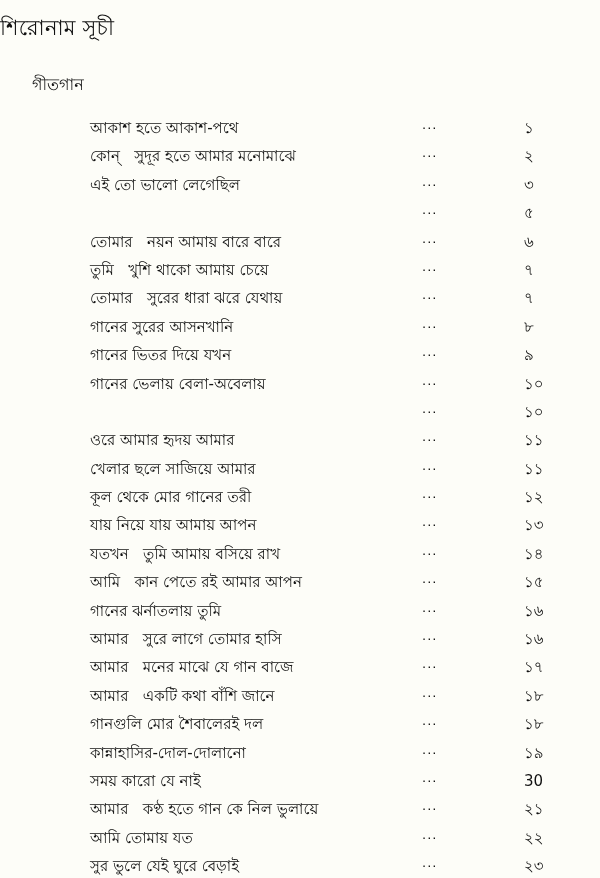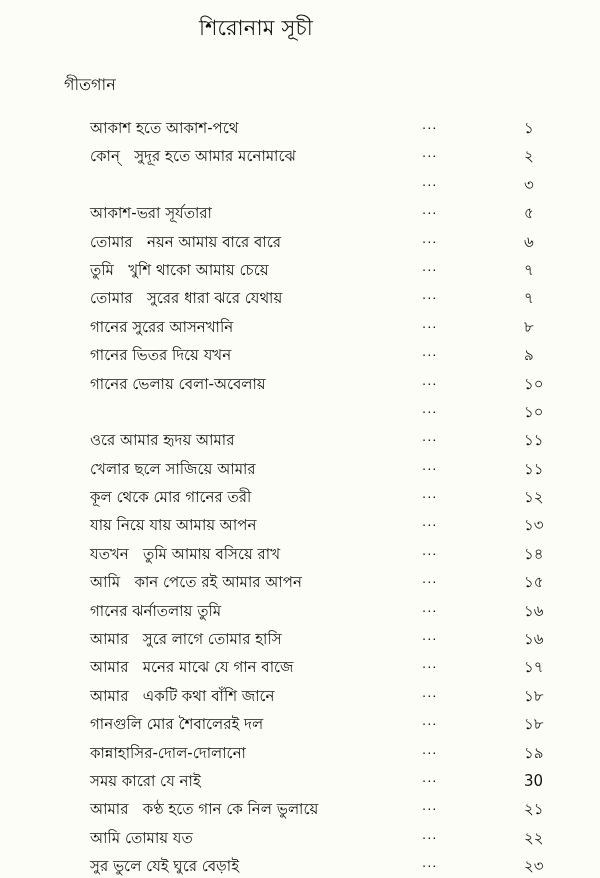--- a/index.html
+++ b/index.html
@@ -20,29 +20,29 @@
       left: 0;
       top: 0;
       width: 600px;
       height: 878px;
     }
     .title {
       position: absolute;
       top: 12px;
       left: 0;
       width: 512px;
-      text-align: center;
+      text-align: left;
       font-size: 21px;
       font-weight: normal;
       letter-spacing: 0.2px;
     }
     .section {
       position: absolute;
       top: 72px;
-      left: 64px;
+      left: 32px;
       font-size: 16px;
     }
     .toc {
       position: absolute;
       top: 102px;
       left: 0;
       width: 600px;
       margin: 12px;
       padding: 0;
       list-style: none;
@@ -86,25 +86,25 @@
     <span class="toc-title">আকাশ হতে আকাশ-পথে</span>
     <span class="toc-dots">...</span>
     <span class="toc-page">১</span>
   </li>
       <li class="toc-row">
     <span class="toc-title">কোন্   সুদূর হতে আমার মনোমাঝে</span>
     <span class="toc-dots">...</span>
     <span class="toc-page">২</span>
   </li>
       <li class="toc-row">
+    <span class="toc-title">এই তো ভালো লেগেছিল</span>
     <span class="toc-dots">...</span>
     <span class="toc-page">৩</span>
   </li>
       <li class="toc-row">
-    <span class="toc-title">আকাশ-ভরা সূর্যতারা</span>
     <span class="toc-dots">...</span>
     <span class="toc-page">৫</span>
   </li>
       <li class="toc-row">
     <span class="toc-title">তোমার   নয়ন আমায় বারে বারে</span>
     <span class="toc-dots">...</span>
     <span class="toc-page">৬</span>
   </li>
       <li class="toc-row">
     <span class="toc-title">তুমি   খুশি থাকো আমায় চেয়ে</span>

